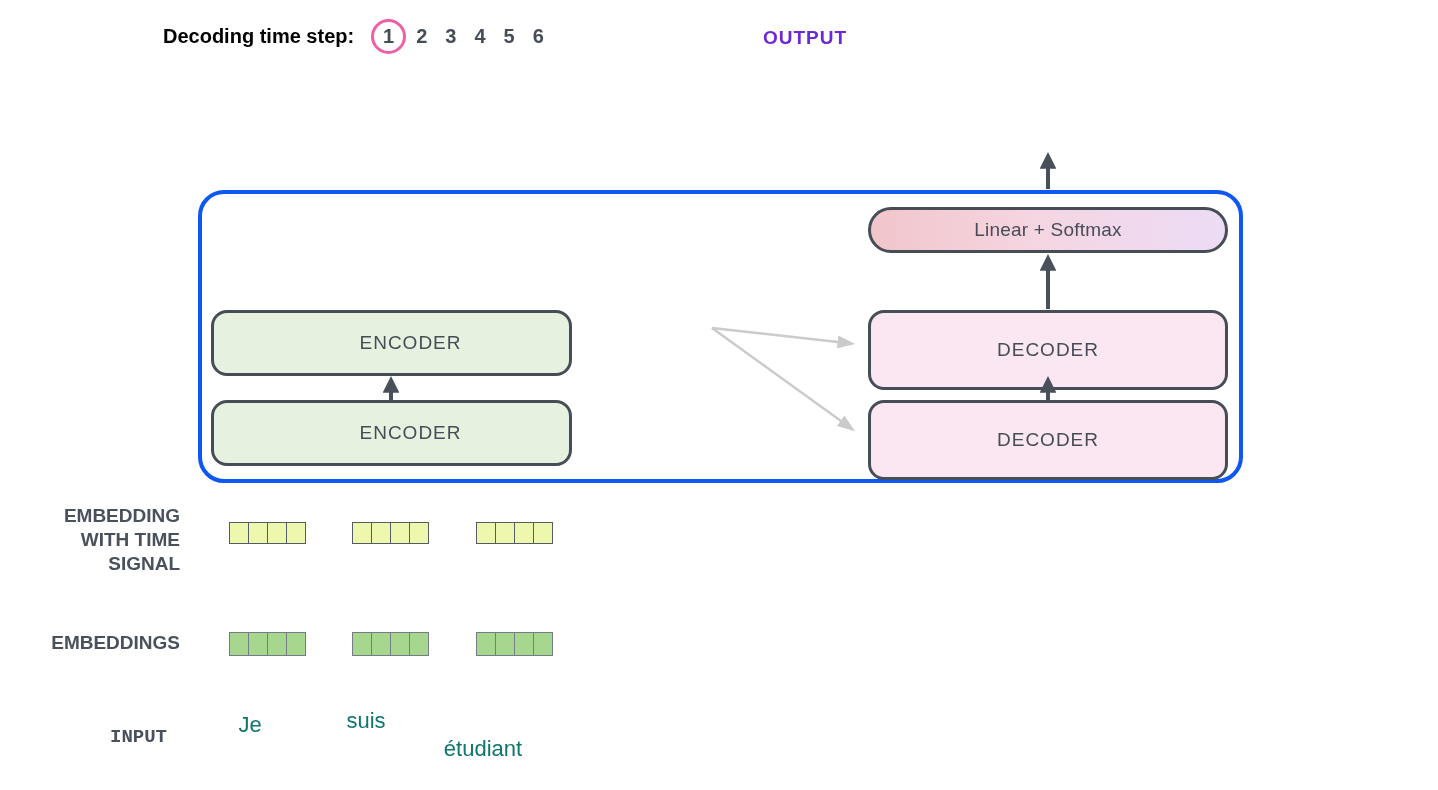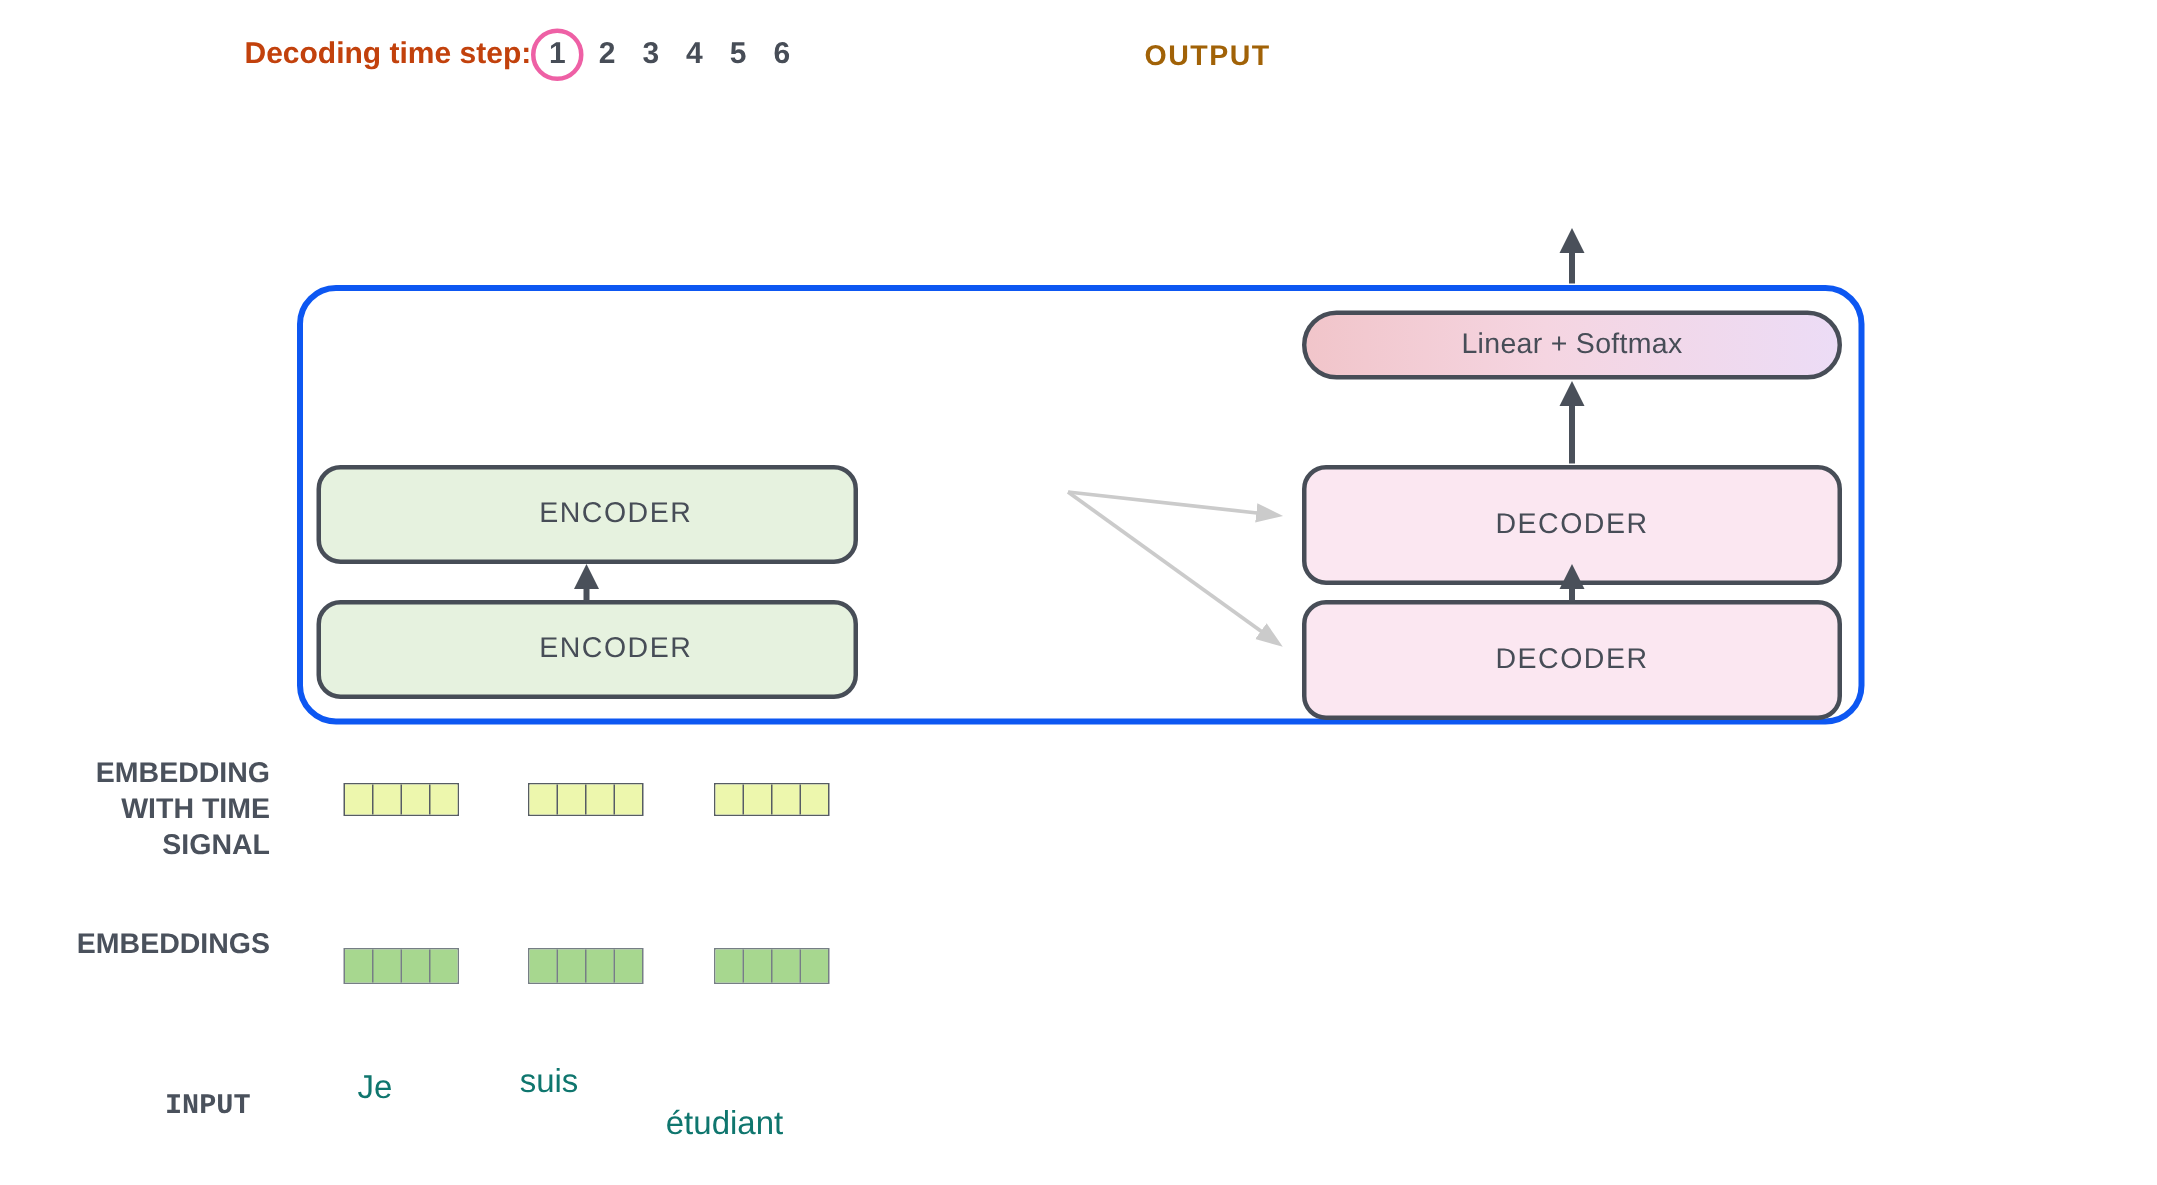--- a/index.html
+++ b/index.html
@@ -12,36 +12,36 @@
     font-family: "Liberation Sans", "DejaVu Sans", sans-serif;
     color: #474d57;
   }
   
   .header-row {
     position: absolute;
     left: 163px; top: 18px; height: 36px;
     display: flex; align-items: center;
   }
   .decoding-label {
-    font-size: 20px; font-weight: bold; color: #c2410c;
-    margin-right: 0; white-space: nowrap;
+    font-size: 20px; font-weight: bold; color: #000000;
+    margin-right: 17px; white-space: nowrap;
   }
   .step-circle {
     width: 29px; height: 29px;
     border: 3.5px solid #ee60a5;
     border-radius: 50%;
     display: flex; align-items: center; justify-content: center;
     font-size: 20px; font-weight: bold; color: #474d57;
     box-sizing: content-box;
   }
   .steps { display: flex; gap: 18px; margin-left: 10px; }
   .step-num { font-size: 20px; font-weight: bold; color: #474d57; }
   .output-label {
     position: absolute; left: 763px; top: 27px;
-    font-size: 19px; font-weight: bold; letter-spacing: 1px; color: #a16207;
+    font-size: 19px; font-weight: bold; letter-spacing: 1px; color: #6d28d9;
   }
   
   .blue-box {
     position: absolute; left: 198px; top: 190px;
     width: 1045px; height: 293px;
     border: 4px solid #0d57f2; border-radius: 26px;
     box-sizing: border-box;
   }
   .block {
     position: absolute;
@@ -68,21 +68,21 @@
     width: 1438px; height: 790px;
     pointer-events: none;
   }
   
   .side-label {
     position: absolute; left: 20px; width: 160px;
     text-align: right;
     font-size: 19px; font-weight: bold; color: #4a515c;
   }
   .emb-time { top: 504px; line-height: 24px; }
-  .embeddings { top: 619px; }
+  .embeddings { top: 632px; }
   .input-lab { top: 726px; width: 147px; font-family: Liberation Mono, monospace; }
   
   .vector-group {
     position: absolute;
     display: flex;
     border: 1.5px solid #565c63;
   }
   .vector-group.green { border-color: #767e85; }
   .vcell { width: 18px; height: 20px; background: #edf7ad; border-left: 1.5px solid #565c63; }
   .vcell:first-child { border-left: none; }

